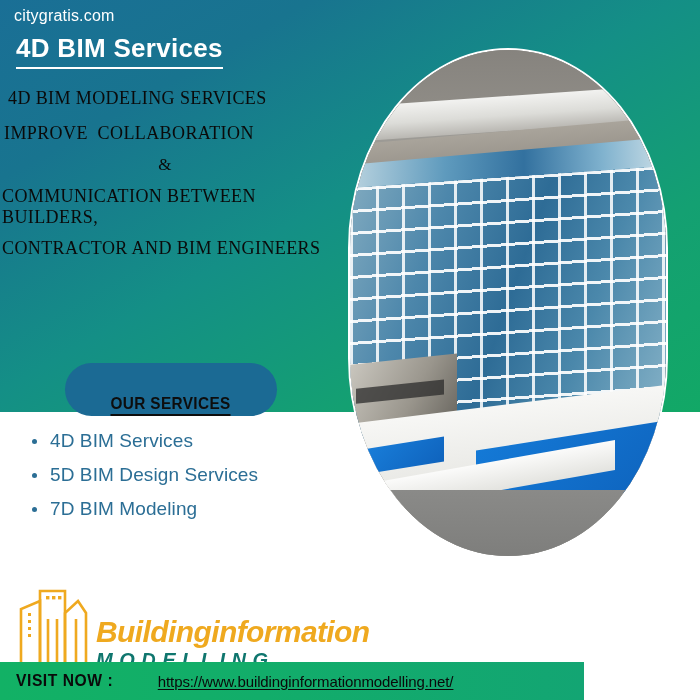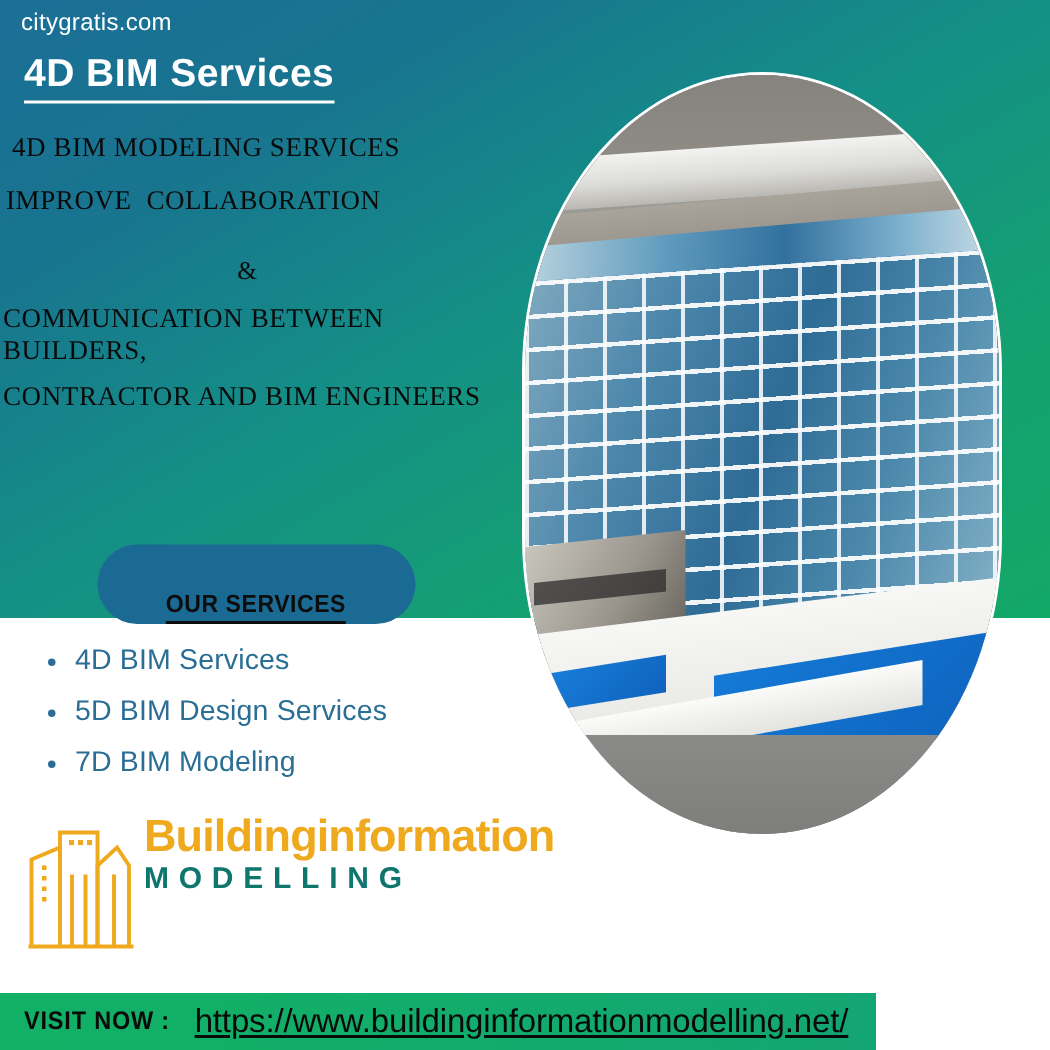--- a/index.html
+++ b/index.html
@@ -64,21 +64,21 @@
   }
   .headline-line {
     color:#0a0a0a;
     font-size:18px;
     line-height:1.34;
     letter-spacing:.4px;
     padding-left:4px;
     white-space:pre-wrap;
   }
   .headline-line.l1 { padding-left:8px; margin-bottom:11px; }
-  .headline-line.l2 { padding-left:4px; margin-bottom:25px; }
+  .headline-line.l2 { padding-left:4px; margin-bottom:9px; }
   .headline-line.amp {
     text-align:center;
     font-size:17px;
     margin-bottom:9px;
     padding-left:0;
     width:330px;
   }
   .headline-line.l4 { padding-left:2px; margin-bottom:10px; line-height:1.16; }
   .headline-line.l5 { padding-left:2px; line-height:1.16; }
 
@@ -227,24 +227,25 @@
     position:absolute;
     left:10px; top:15px;
     width:5px; height:5px;
     border-radius:50%;
     background:#2b6e95;
   }
 
   
   .logo {
     position:absolute;
-    left:18px; top:543px;
+    left:18px; top:579px;
     display:flex;
-    align-items:flex-start;
-    z-index:6;
+    align-items:flex-end;
+    z-index:6;
+    font-style:italic;
   }
   .logo-mark { width:72px; height:92px; flex:0 0 auto; }
   .logo-words { margin-left:6px; }
   .logo-word-top {
     color:#efa91f;
     font-size:30px;
     font-weight:bold;
     line-height:1;
     letter-spacing:-.6px;
   }
@@ -271,23 +272,23 @@
   .footer-label {
     margin-left:16px;
     color:#0a0a0a;
     font-size:17px;
     font-weight:bold;
     letter-spacing:.6px;
     transform:scaleX(.92);
     transform-origin:left center;
   }
   .footer-url {
-    margin-left:8px;
+    margin-left:36px;
     color:#0a0a0a;
-    font-size:22px;
+    font-size:15px;
     text-decoration:underline;
     text-underline-offset:2px;
     letter-spacing:-.1px;
     cursor:pointer;
   }
 </style>
 </head>
 <body>
 
 <div class="poster">

